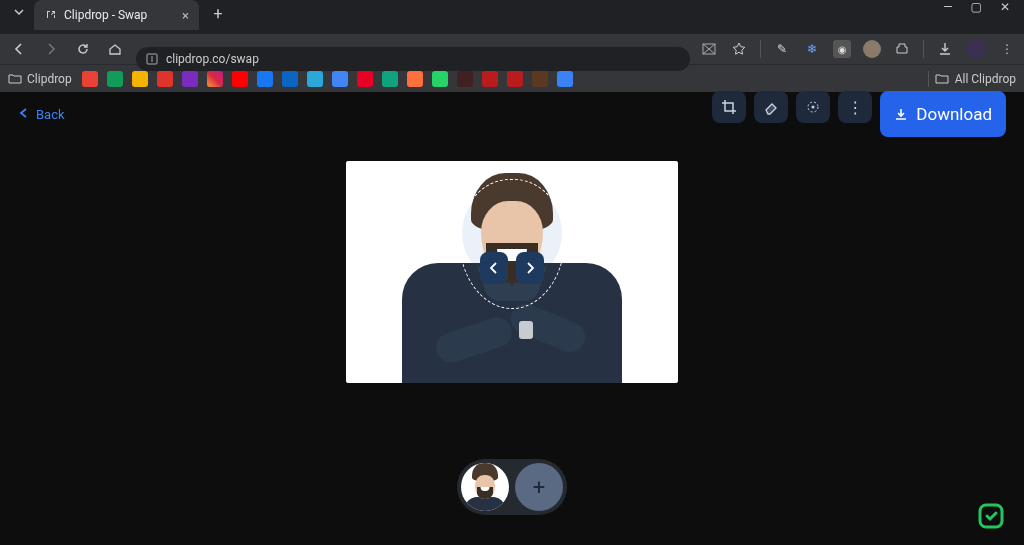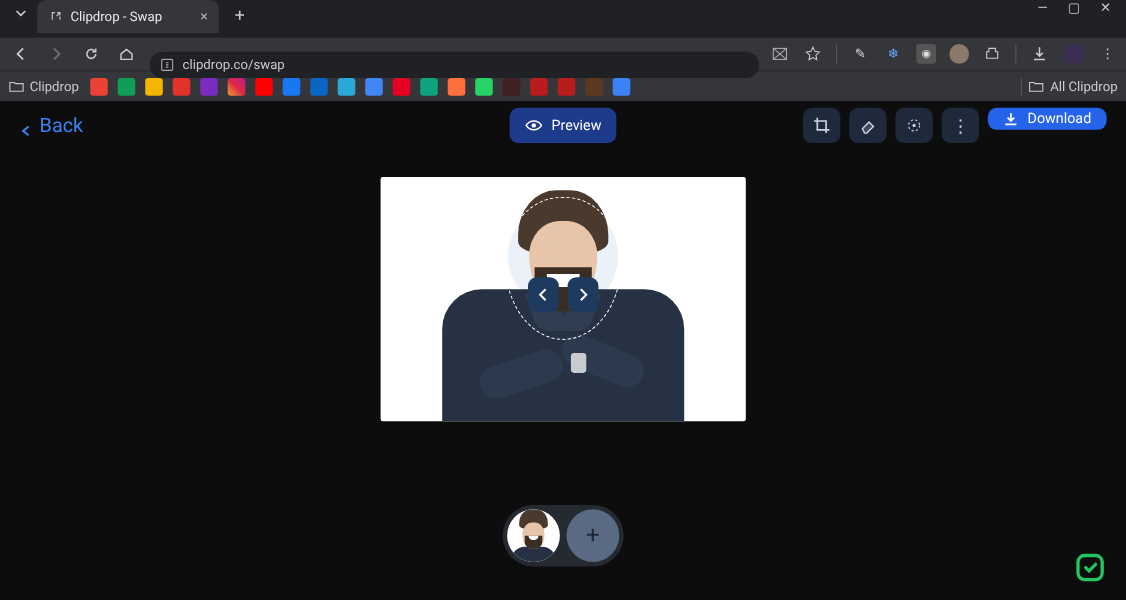--- a/index.html
+++ b/index.html
@@ -25,25 +25,25 @@
   
   .bm-bar { height: 28px; background: #35363a; border-top:1px solid #2a2b2e; display:flex; align-items:center; padding:0 8px; gap:10px; }
   .bm-folder { display:flex; align-items:center; gap:5px; color:#ccc; font-size:12px; }
   .bm-icons { display:flex; gap:9px; }
   .bm-icons span { width:16px; height:16px; border-radius:3px; display:inline-block; }
   .bm-right { margin-left:auto; display:flex; align-items:center; gap:6px; color:#ccc; font-size:12px; }
   
   
   .app { position:relative; height: calc(545px - 34px - 30px - 28px); background:#0d0d0d; }
   .app-bar { height:44px; display:flex; align-items:center; padding:0 18px; }
-  .back-link { display:flex; align-items:flex-end; gap:6px; color:#3b82f6; font-size:18px; cursor:pointer; }
+  .back-link { display:flex; align-items:flex-start; gap:6px; color:#3b82f6; font-size:13px; cursor:pointer; }
   .preview-btn { position:absolute; left:50%; transform:translateX(-50%); background:#1e3a8a; color:#fff; height:32px; padding:0 14px; border-radius:8px; display:flex; align-items:center; gap:8px; font-size:13px; cursor:pointer; }
   .tool-cluster { margin-left:auto; display:flex; gap:8px; }
   .tool-btn { width:34px; height:32px; background:#1e293b; border-radius:8px; display:flex; align-items:center; justify-content:center; color:#cbd5e1; cursor:pointer; }
-  .download-btn { background:#2563eb; color:#fff; height:20px; padding:0 14px; border-radius:8px; display:flex; align-items:center; gap:8px; font-size:13px; cursor:pointer; }
+  .download-btn { background:#2563eb; color:#fff; height:46px; padding:0 14px; border-radius:8px; display:flex; align-items:center; gap:8px; font-size:17px; cursor:pointer; }
   
   
   .canvas-wrap { position:absolute; top:69px; left:50%; transform:translateX(-50%); width:332px; height:222px; background:#fff; border-radius:2px; overflow:hidden; }
   .canvas-overlay-circle { position:absolute; left:50%; top:22px; transform:translateX(-50%); width:100px; height:100px; border-radius:50%; background:rgba(220,232,244,0.6); }
   .face-marker { position:absolute; left:50%; top:18px; transform:translateX(-50%); width:106px; height:130px; border:1.5px dashed #fff; border-radius:50% 50% 52% 52% / 48% 48% 56% 56%; }
   .person { position:absolute; bottom:0; left:50%; transform:translateX(-50%); width:230px; height:210px; }
   .hair { position:absolute; top:0; left:50%; transform:translateX(-50%); width:82px; height:58px; background:#4a3a2e; border-radius:42% 42% 30% 30% / 70% 70% 20% 20%; }
   .face-skin { position:absolute; top:28px; left:50%; transform:translateX(-50%); width:62px; height:78px; background:#e8c5a8; border-radius:44% 44% 50% 50% / 40% 40% 60% 60%; }
   .beard { position:absolute; top:70px; left:50%; transform:translateX(-50%); width:52px; height:40px; background:#3a2e24; border-radius:0 0 50% 50%; }
   .smile { position:absolute; top:76px; left:50%; transform:translateX(-50%); width:30px; height:12px; background:#fff; border-radius:0 0 14px 14px; }
@@ -201,29 +201,20 @@
 </div>
 
 <div class="app">
   <div class="app-bar">
     <div class="back-link">
       <svg width="12" height="12" viewBox="0 0 12 12">
           <path d="M8 2L3 6l5 4" stroke="#3b82f6" stroke-width="1.8" fill="none"></path>
         </svg>
       <span>Back</span>
     </div>
-    <div class="preview-btn">
-      <span>
-        <svg width="16" height="16" viewBox="0 0 16 16">
-            <path d="M1 8s2.5-4 7-4 7 4 7 4-2.5 4-7 4-7-4-7-4z" stroke="#fff" fill="none" stroke-width="1.3"></path>
-            <circle cx="8" cy="8" r="2" fill="#fff"></circle>
-          </svg>
-      </span>
-      <span>Preview</span>
-    </div>
     <div class="tool-cluster">
       <div class="tool-btn">
         <svg width="16" height="16" viewBox="0 0 16 16">
             <path d="M4 1v11h11M1 4h11v11" stroke="#cbd5e1" fill="none" stroke-width="1.5"></path>
           </svg>
       </div>
       <div class="tool-btn">
         <svg width="16" height="16" viewBox="0 0 16 16">
             <path d="M3 11l6-6 4 4-6 6H5z" stroke="#cbd5e1" fill="#cbd5e1" fill-opacity=".2" stroke-width="1.3"></path>
           </svg>

